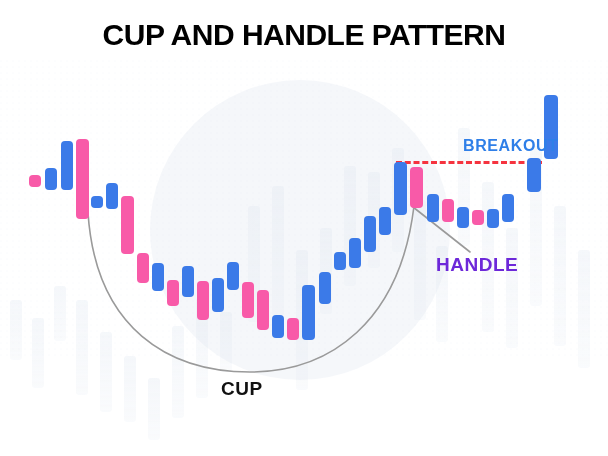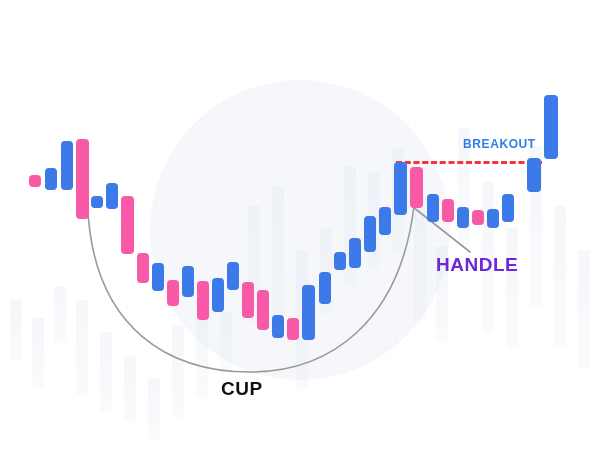--- a/index.html
+++ b/index.html
@@ -50,21 +50,21 @@
   }
   #label-cup{
     font-size:19px;color:#111111;letter-spacing:0.5px;
     left:221px;top:378px;
   }
   #label-handle{
     font-size:19px;color:#6d28d9;letter-spacing:0.5px;
     left:436px;top:254px;
   }
   #label-breakout{
-    font-size:12px;color:#2f7fe8;letter-spacing:0.6px;
+    font-size:16px;color:#2f7fe8;letter-spacing:0.6px;
     left:463px;top:137px;
   }
   #breakout-line{
     position:absolute;
     left:396px;top:161px;
     width:146px;height:0;
     border-top:3px dashed #f5333f;
   }
 </style>
 </head>
@@ -109,20 +109,21 @@
       <rect x="506" y="228" width="12" height="120" rx="3"></rect>
       <rect x="530" y="146" width="12" height="160" rx="3"></rect>
       <rect x="554" y="206" width="12" height="140" rx="3"></rect>
       <rect x="578" y="250" width="12" height="118" rx="3"></rect>
     </g>
     <g opacity="0.30" fill="#dde4ee">
       <circle cx="300" cy="230" r="150"></circle>
     </g>
   </svg>
 
+  <div id="chart-title">CUP AND HANDLE PATTERN</div>
 
   <svg id="cup-arc" width="608" height="456" viewBox="0 0 608 456">
     <path d="M 88,213 C 96,330 170,372 250,372 C 330,372 400,322 414,206" fill="none" stroke="#9a9a9a" stroke-width="1.6" stroke-linecap="round"></path>
   </svg>
 
   <svg id="handle-pointer" width="608" height="456" viewBox="0 0 608 456">
     <path d="M 413,207 L 470,252" fill="none" stroke="#9a9a9a" stroke-width="1.6" stroke-linecap="round"></path>
   </svg>
 
   <div id="breakout-line" style="border-top-color: rgb(245, 51, 63);"></div>

